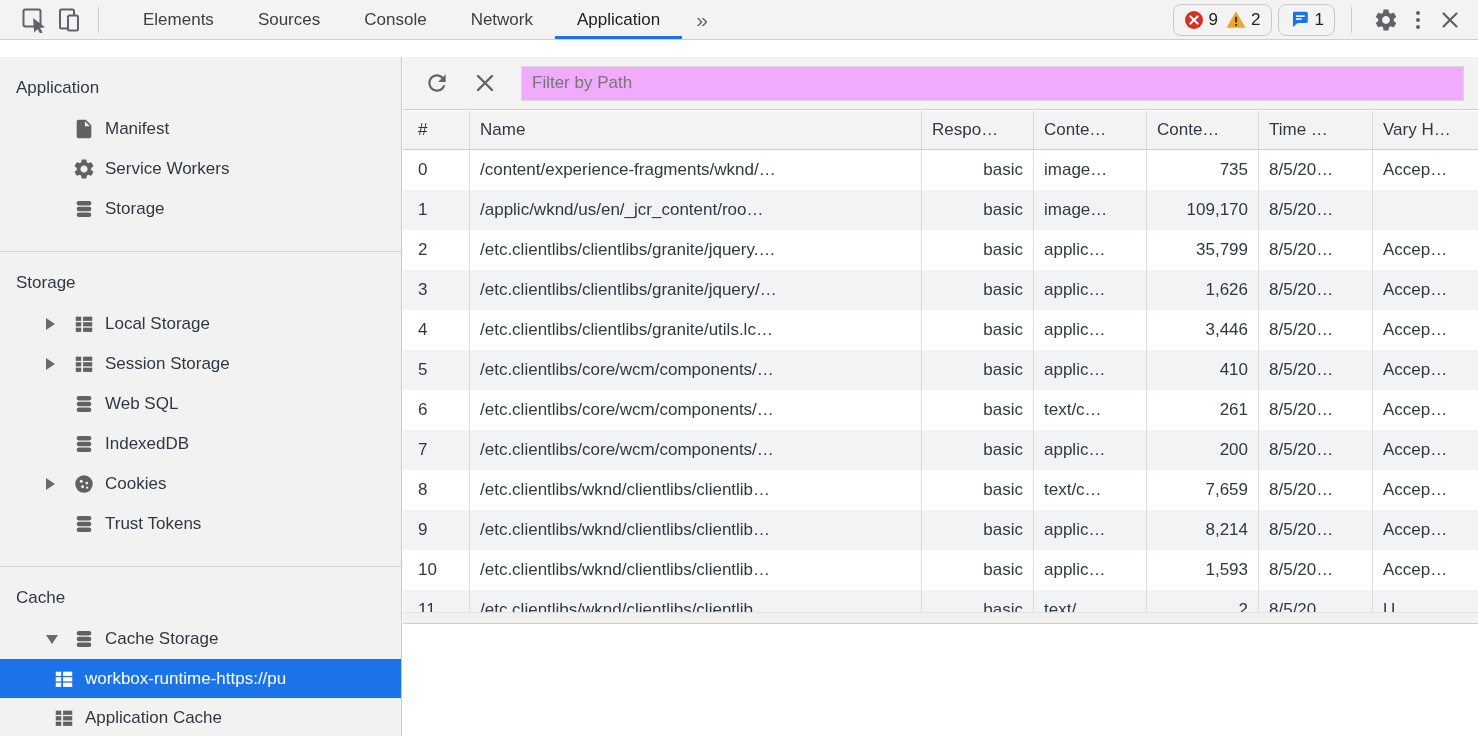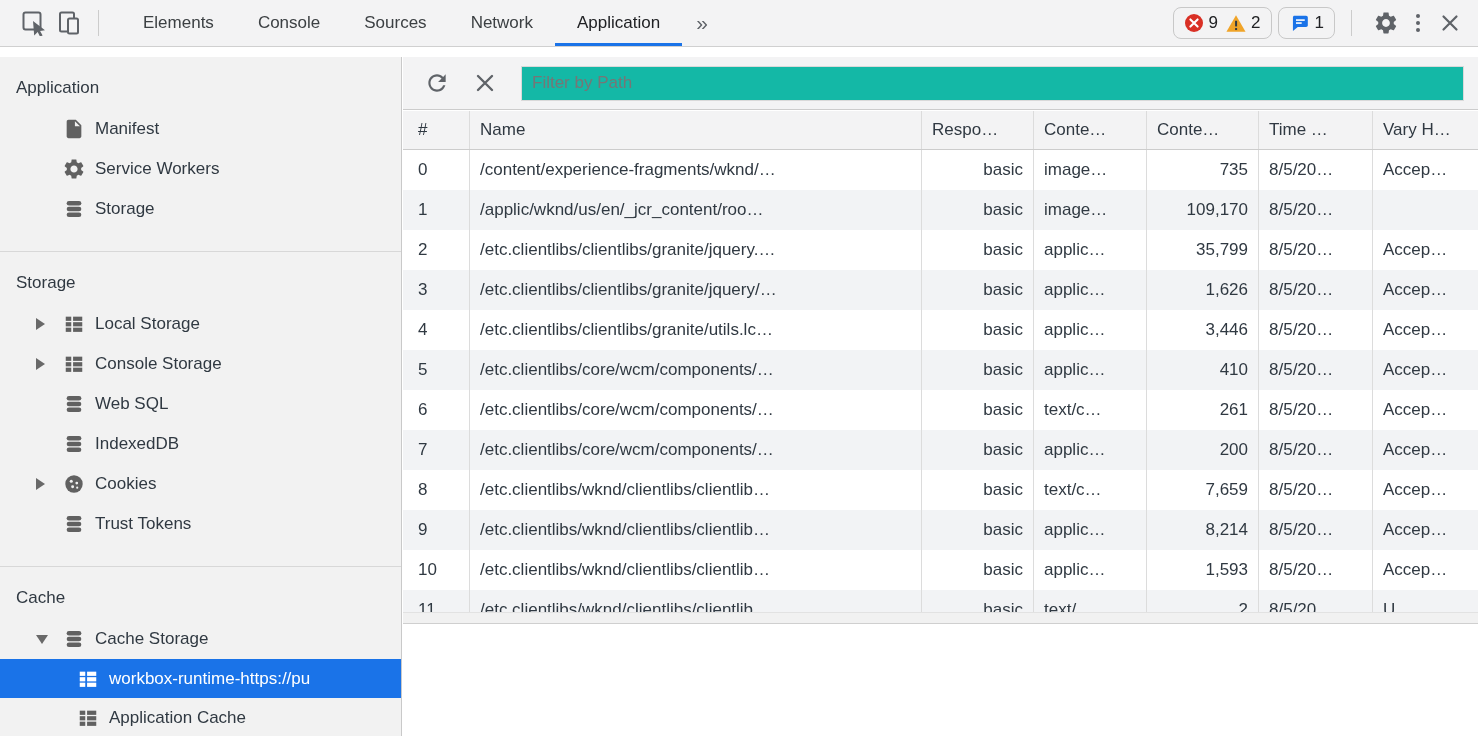--- a/index.html
+++ b/index.html
@@ -5,21 +5,21 @@
   * { box-sizing: border-box; margin: 0; padding: 0; }
   html,body { width:1478px; height:736px; overflow:hidden; }
   body {
     font-family:"Liberation Sans", sans-serif;
     color:#303942; background:#fff; position:relative; font-size:17px;
   }
   svg { display:block; }
 
   
   .tabbar {
-    position:absolute; top:0; left:0; right:0; height:47px;
+    position:absolute; top:0; left:0; right:0; height:40px;
     background:#f3f3f4; border-bottom:1px solid #d0d0d0;
     display:flex; align-items:center; padding:0 10px 0 16px;
   }
   .icon-btn { width:36px; height:36px; display:flex; align-items:center; justify-content:center; cursor:pointer; flex:none; }
   .vdiv { width:1px; height:26px; background:#ccc; margin:0 10px; flex:none; }
   .tabs { display:flex; height:100%; margin-left:12px; }
   .tab { padding:0 22px; display:flex; align-items:center; position:relative; color:#3c4043; cursor:pointer; white-space:nowrap; }
   .tab.selected { color:#202124; }
   .tab.selected::after { content:""; position:absolute; left:0; right:0; bottom:0; height:3px; background:#1a73e8; }
   .more-tabs { color:#5f6368; font-size:21px; padding:0 14px; cursor:pointer; }
@@ -34,37 +34,37 @@
   .dots i { width:4px; height:4px; border-radius:50%; background:#5f6368; }
 
   
   .sidebar {
     position:absolute; top:57px; left:0; width:402px; bottom:0;
     background:#f2f2f2; border-right:1px solid #c9c9c9; overflow:hidden;
   }
   .section { border-bottom:1px solid #d8d8d8; padding-bottom:22px; }
   .section:last-child { border-bottom:none; }
   .section-title { padding:21px 16px 11px 16px; color:#303942; }
-  .tree-item { height:40px; display:flex; align-items:center; padding-left:36px; cursor:pointer; white-space:nowrap; }
+  .tree-item { height:40px; display:flex; align-items:center; padding-left:46px; cursor:pointer; white-space:nowrap; }
   .tree-item .twisty { width:26px; flex:none; display:flex; align-items:center; }
   .tree-item .t-icon { width:24px; flex:none; display:flex; align-items:center; justify-content:center; margin-right:9px; }
-  .tree-item.level2 { padding-left:50px; }
+  .tree-item.level2 { padding-left:26px; }
   .tree-item.selected { background:#1a73e8; color:#fff; height:39px; }
   .tri-r { width:0; height:0; border-left:9px solid #696969; border-top:6px solid transparent; border-bottom:6px solid transparent; }
   .tri-d { width:0; height:0; border-top:9px solid #696969; border-left:6px solid transparent; border-right:6px solid transparent; }
 
   
   .toolbar {
     position:absolute; left:403px; top:57px; right:0; height:53px;
     background:#f3f3f4; border-bottom:1px solid #ccc;
     display:flex; align-items:center; padding:0 14px 0 16px;
   }
   .toolbar .icon-btn { margin-right:12px; }
   .filter-input {
-    flex:1; height:35px; border:1px solid #d9d9d9; background:#14b8a6;
+    flex:1; height:35px; border:1px solid #d9d9d9; background:#f0abfc;
     font-family:"Liberation Sans", sans-serif; font-size:17px; color:#303942;
     padding:0 10px; margin-left:6px; outline:none;
   }
   .filter-input::placeholder { color:#767676; opacity:1; }
 
   
   .grid { position:absolute; left:403px; top:111px; right:0; height:501px; overflow:hidden; }
   .grid-row { display:flex; height:40px; width:100%; }
   .grid-header .grid-row { background:#f3f3f4; border-bottom:1px solid #ccc; height:39px; }
   .cell { flex:none; display:flex; align-items:center; padding:0 10px; border-right:1px solid #dcdcdc; overflow:hidden; white-space:nowrap; }
@@ -99,22 +99,22 @@
   <div class="icon-btn">
     <svg width="28" height="28" viewBox="0 0 28 28">
       <rect x="4" y="3.5" width="14" height="19" rx="1.5" fill="none" stroke="#5f6368" stroke-width="2"></rect>
       <rect x="12" y="9.5" width="10" height="15" rx="1.5" fill="#f3f3f4" stroke="#5f6368" stroke-width="2"></rect>
     </svg>
   </div>
   <div class="vdiv"></div>
 
   <div class="tabs">
     <div class="tab">Elements</div>
+    <div class="tab">Sources</div>
     <div class="tab">Console</div>
-    <div class="tab">Sources</div>
     <div class="tab">Network</div>
     <div class="tab selected">Application</div>
   </div>
   <div class="more-tabs">»</div>
 
   <div class="tabbar-right">
     <div class="badge-pill">
       <span class="badge-group">
         <svg width="20" height="20" viewBox="0 0 20 20">
           <circle cx="10" cy="10" r="9" fill="#d93025"></circle>
@@ -220,21 +220,21 @@
       <span class="t-icon">
         <svg width="22" height="22" viewBox="0 0 24 24">
           <rect x="3" y="4" width="6" height="4.6" fill="#616161"></rect>
             <rect x="11" y="4" width="10" height="4.6" fill="#616161"></rect>
           <rect x="3" y="10" width="6" height="4.6" fill="#616161"></rect>
             <rect x="11" y="10" width="10" height="4.6" fill="#616161"></rect>
           <rect x="3" y="16" width="6" height="4.6" fill="#616161"></rect>
             <rect x="11" y="16" width="10" height="4.6" fill="#616161"></rect>
         </svg>
       </span>
-      <span>Console Storage</span>
+      <span>Session Storage</span>
     </div>
     <div class="tree-item">
       <span class="twisty"></span>
       <span class="t-icon">
         <svg width="22" height="22" viewBox="0 0 24 24">
           <rect x="4" y="3.2" width="16" height="5" rx="2.5" fill="#616161"></rect>
           <rect x="4" y="9.5" width="16" height="5" rx="2.5" fill="#616161"></rect>
           <rect x="4" y="15.8" width="16" height="5" rx="2.5" fill="#616161"></rect>
         </svg>
       </span>

